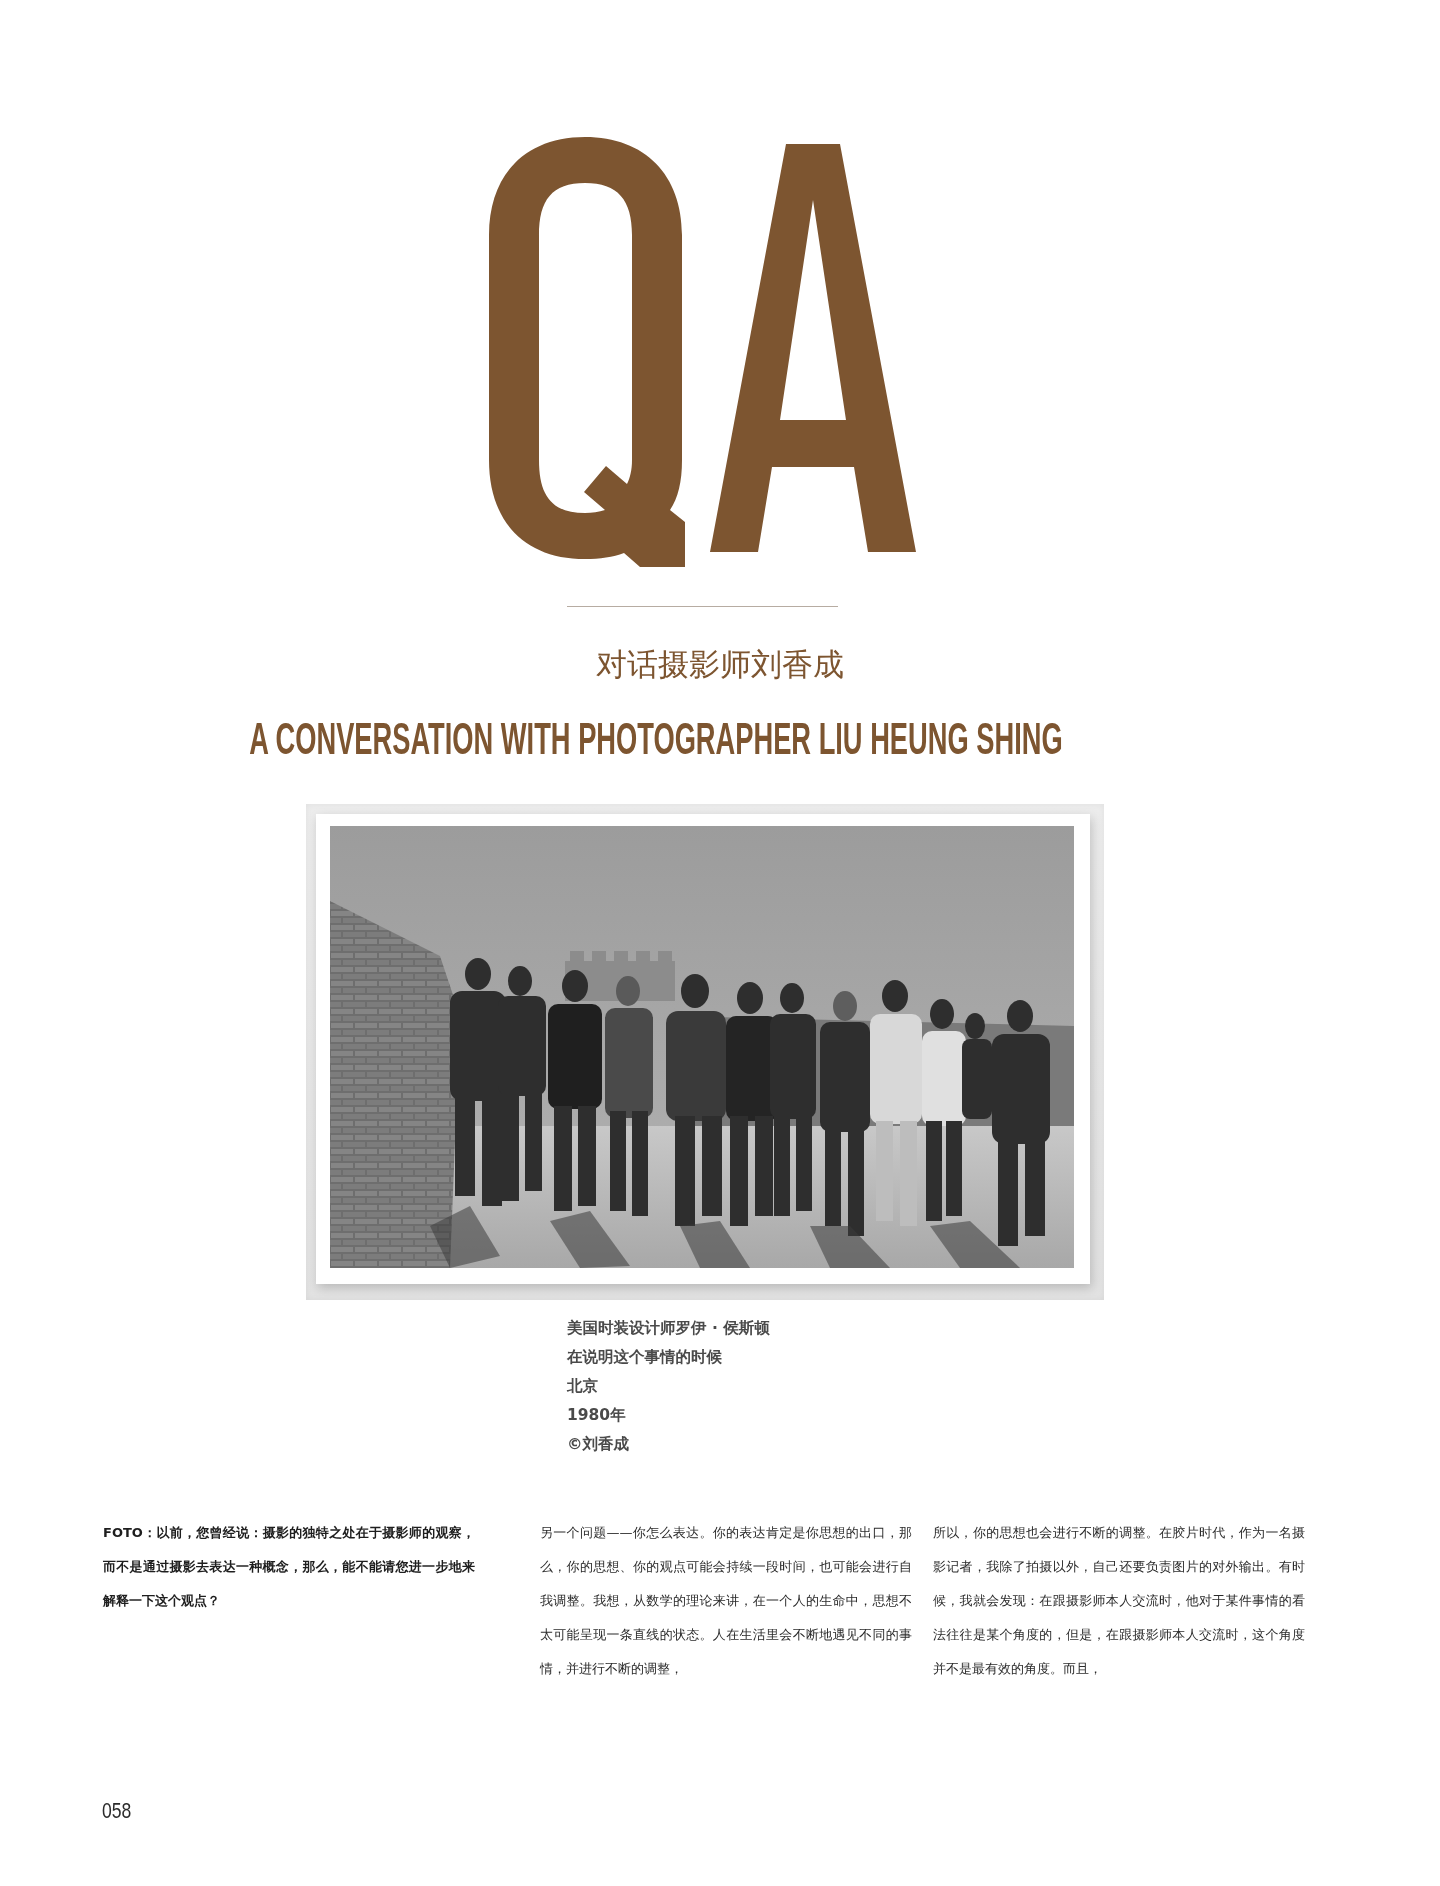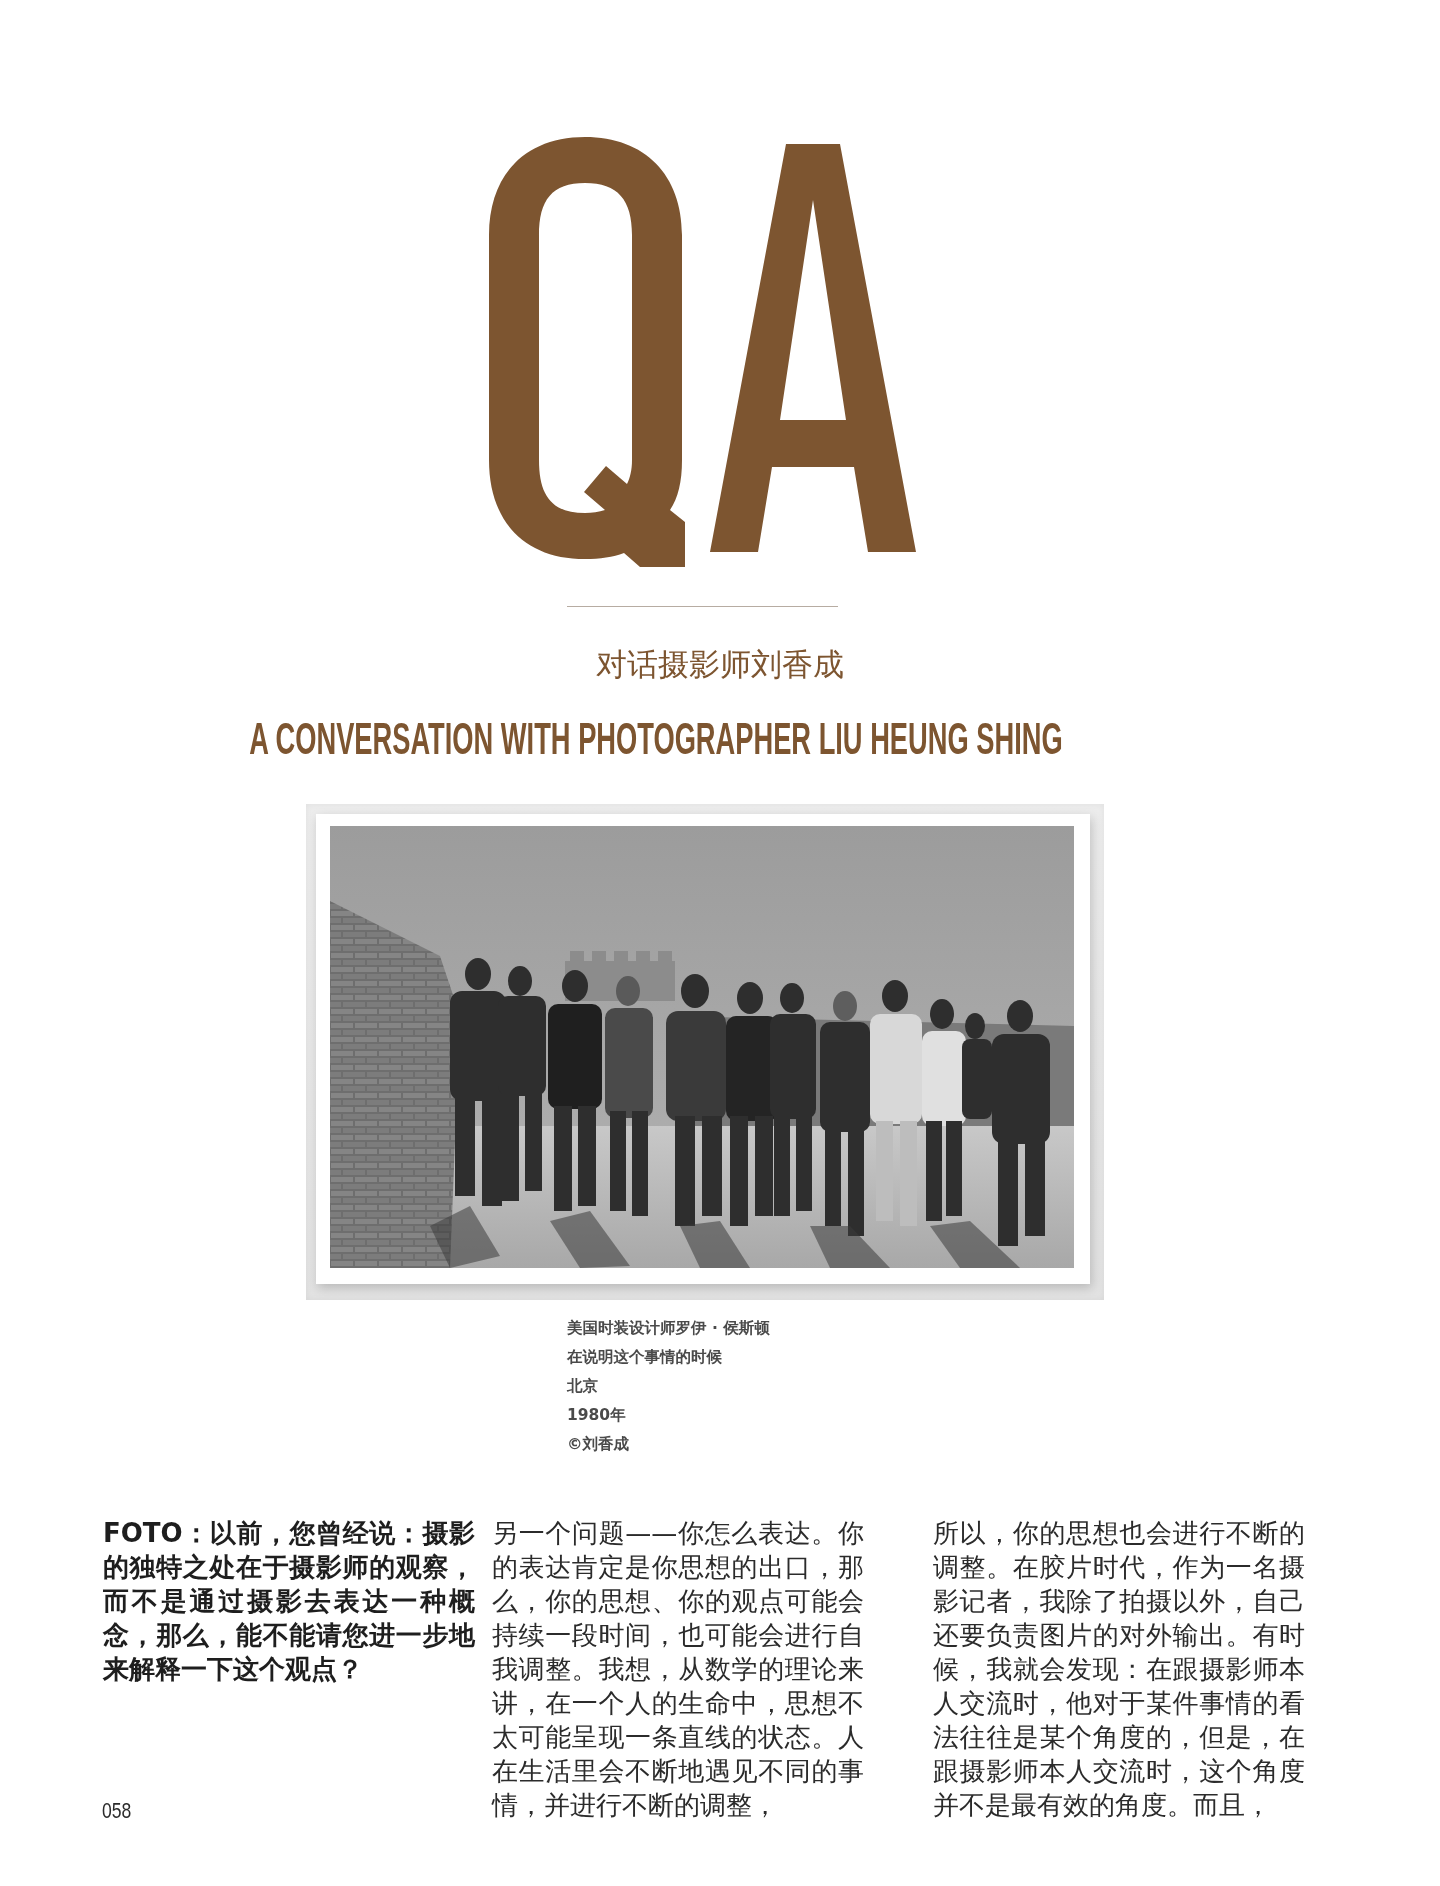--- a/index.html
+++ b/index.html
@@ -45,25 +45,25 @@
     position: absolute; left: 330px; top: 826px; width: 744px; height: 442px;
     overflow: hidden; background: #9a9a9a;
   }
   .photo svg { width: 100%; height: 100%; display: block; }
   .caption {
     position: absolute; left: 567px; top: 1314px; font-size: 15.5px;
     line-height: 29px; color: #4a4a4a;
   }
   .caption div { white-space: nowrap; font-weight: bold; }
   .col {
-    position: absolute; top: 1516px; width: 372px; font-size: 26px; line-height: 34px;
+    position: absolute; top: 1516px; width: 372px; font-size: 13px; line-height: 34px;
     color: #2b2b2b; text-align: justify;
   }
   .col1 { left: 103px; }
-  .col2 { left: 492px; }
+  .col2 { left: 540px; }
   .col3 { left: 933px; }
   .col .q { font-weight: 700; color: #1e1e1e; }
   .col p { margin: 0; }
   .col p + p { margin-top: 32px; }
   .page-number {
     position: absolute; left: 102px; top: 1798px;
     font-family: "Liberation Sans", sans-serif; font-size: 22px; color: #2b2b2b;
     transform: scaleX(0.8); transform-origin: left center;
   }
 </style>

